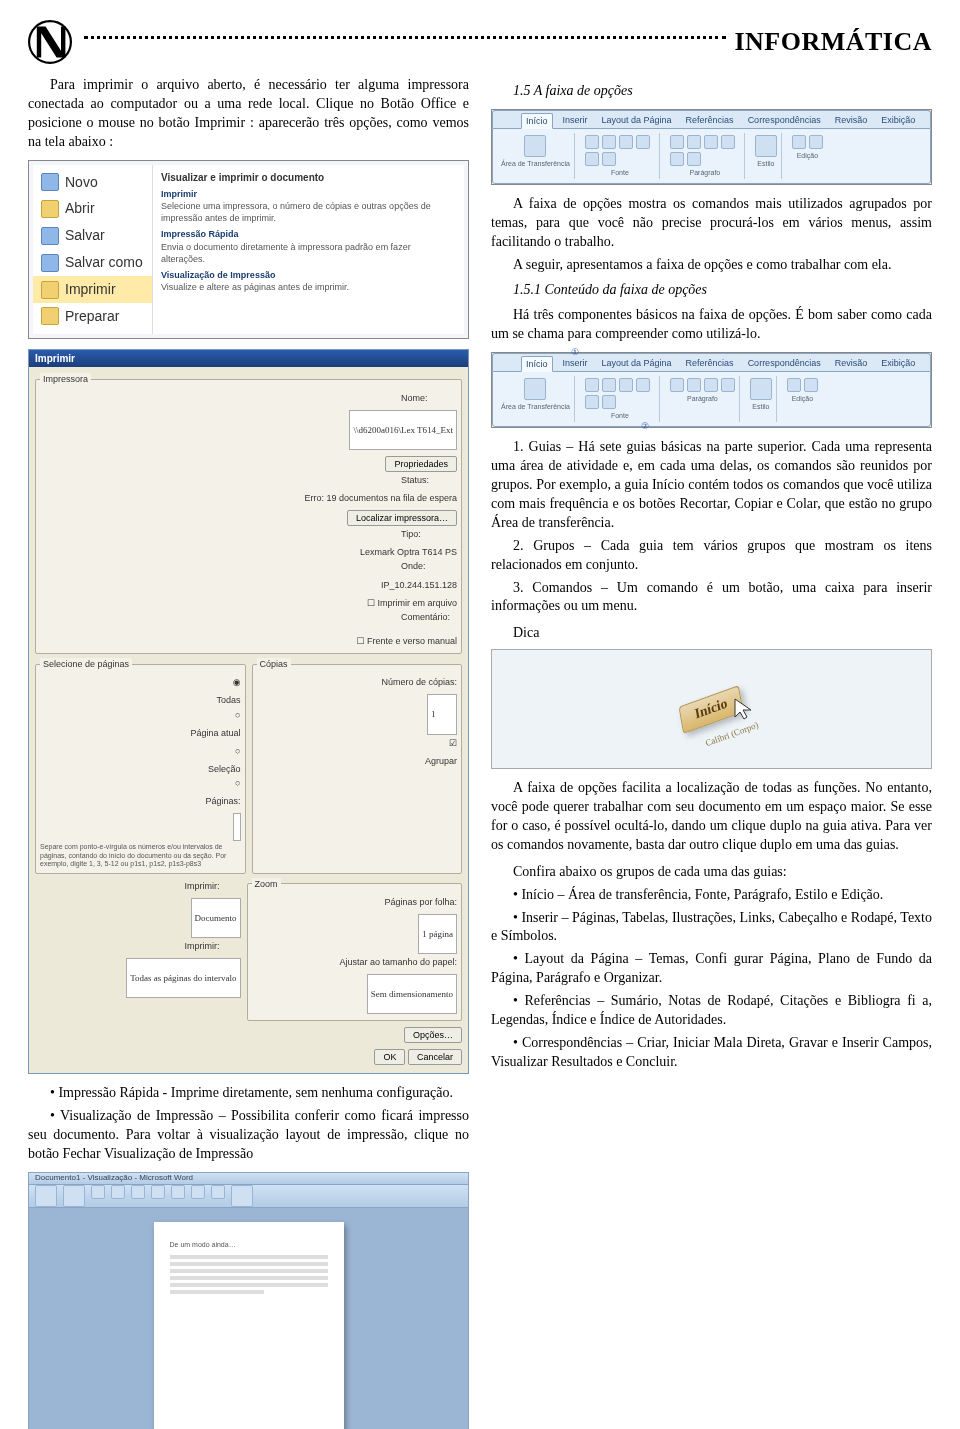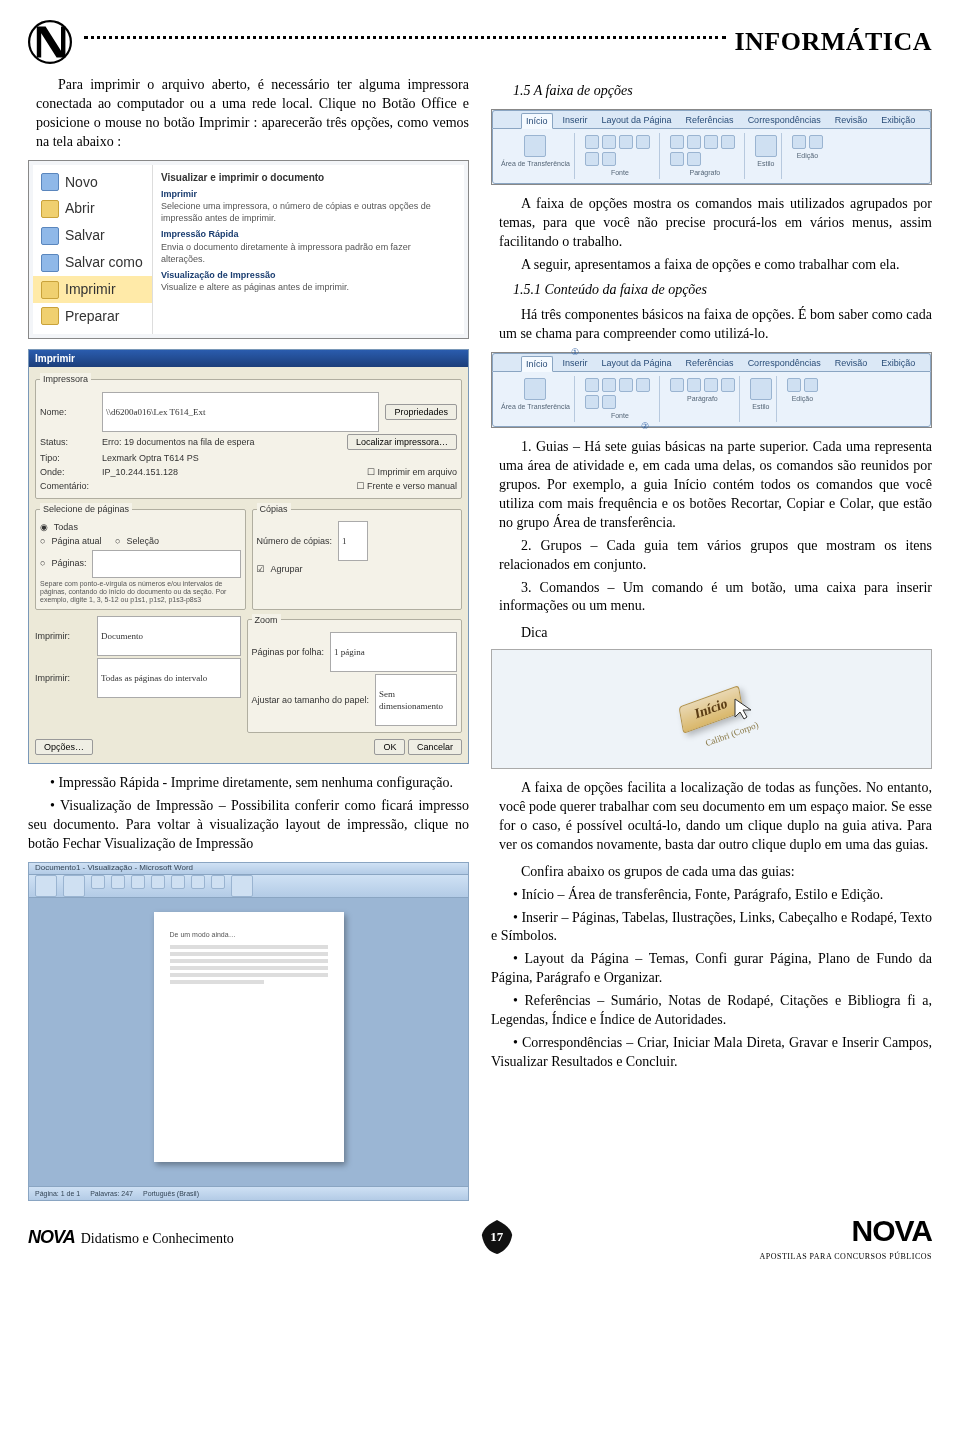--- a/index.html
+++ b/index.html
@@ -38,21 +38,21 @@
     letter-spacing: 0.5px;
   }
   .columns {
     display: flex;
     gap: 22px;
   }
   .col {
     width: 50%;
   }
   p { text-align: justify; margin-bottom: 4px; }
-  .indent { text-indent: 22px; margin-left: 8px; }
+  .indent { text-indent: 22px; }
   .section-title { font-style: italic; margin: 6px 0 6px 0; text-indent:22px;}
   .bullet { text-indent: 22px; }
   .figure {
     border: 1px solid #888;
     background: #f3f5f8;
     margin: 8px 0 10px 0;
     padding: 4px;
     font-family: Tahoma, Arial, sans-serif;
     font-size: 10px;
     color: #455;
@@ -88,21 +88,21 @@
   .office-right h4{ font-size:10px; font-weight:bold; margin-bottom:4px; color:#333;}
   .office-right .opt{ margin:4px 0;}
   .office-right .opt b{ color:#1a3d70;}
   .print-dialog {
     background:#ece9d8; border:1px solid #7a98b8; font-size:9px; color:#333; padding:0;
   }
   .pd-title{ background:linear-gradient(#2a5cae,#1c3e7a); color:#fff; padding:2px 6px; font-weight:bold; font-size:10px;}
   .pd-body{ padding:6px; display:flex; flex-direction:column; gap:4px;}
   .pd-group{ border:1px solid #b0aea0; padding:4px; border-radius:2px; background:#f4f2e8;}
   .pd-group legend, .pd-group .lg{ font-size:9px; color:#333; padding:0 3px; background:#f4f2e8;}
-  .pd-row{ display:flex; gap:6px; align-items:center; margin:2px 0;}
+  .pd-row{ display:flex; gap:6px; align-items:flex-end; margin:2px 0;flex-direction:column;}
   .pd-row label{ min-width:56px;}
   .pd-row .val{ background:#fff; border:1px solid #aaa; padding:13px 3px; flex:1; font-family:Tahoma;}
   .pd-btn{ border:1px solid #999; background:#efeee4; padding:2px 8px; font-size:9px; border-radius:2px;}
   .pd-flex{ display:flex; gap:6px;}
   .pd-col{ flex:1;}
   .preview {
     background:#d9e6f4; border:1px solid #8aa5c2; padding:0; position:relative;
   }
   .preview .topbar{ background:linear-gradient(#cfe1f4,#b3cbe6); border-bottom:1px solid #8aa5c2; padding:0 6px; font-size:8px; color:#345; display:flex; gap:10px;}
   .preview .page-area{ background:#9bb6d4; padding:14px 60px 24px 60px; display:flex; justify-content:center;}

